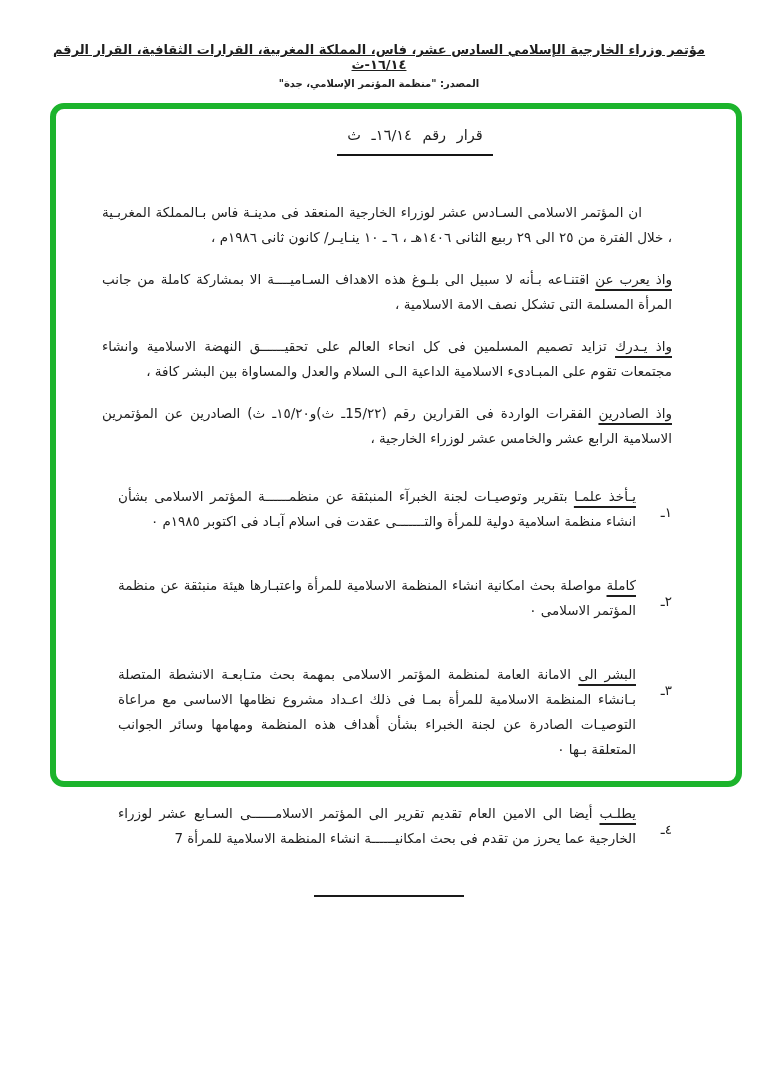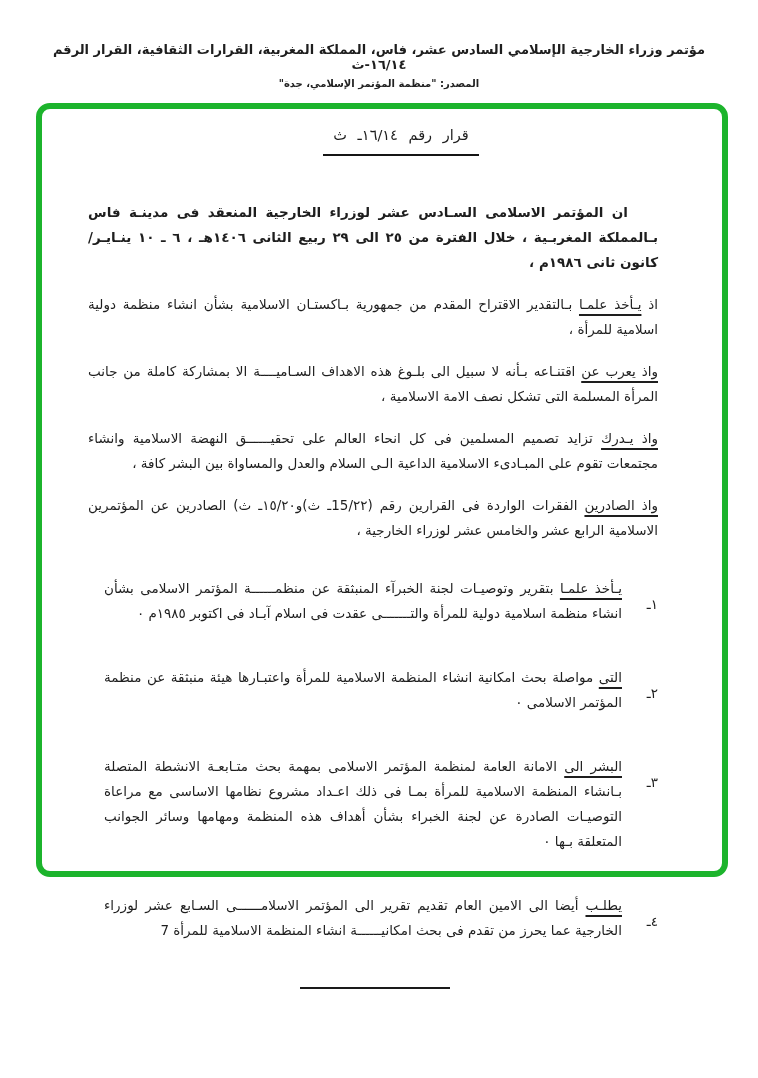--- a/index.html
+++ b/index.html
@@ -13,33 +13,34 @@
     overflow: hidden;
   }
   .hdr1 {
     margin-top: 42px;
     text-align: center;
     direction: rtl;
     font-weight: bold;
     font-size: 13px;
     letter-spacing: 0.1px;
     padding: 0 30px;
+    text-decoration: underline;
   }
   .hdr2 {
     margin-top: 6px;
     text-align: center;
     direction: rtl;
     font-weight: bold;
     font-size: 10px;
     color: #222;
   }
   .greenbox {
     position: absolute;
-    left: 36px; top: 103px;
-    width: 692px; height: 774px;
+    left: 50px; top: 103px;
+    width: 692px; height: 684px;
     border: 6px solid #1cb42c;
     border-radius: 14px;
     background: #fff;
   }
   .doc {
     direction: rtl;
     padding: 12px 64px 0 46px;
     font-size: 13.5px;
     line-height: 25px;
     text-align: justify;
@@ -52,21 +53,21 @@
   .titleblock .tline { margin: 0 0 3px; }
   .titleblock .tline span {
     display: inline-block;
     border-bottom: 2px solid #151515;
     padding: 0 10px 6px;
     font-size: 14.5px;
     word-spacing: 6px;
     white-space: nowrap;
   }
   .para { margin: 0 0 17px; }
-  .para.indent { text-indent: 30px; font-weight: bold; }
+  .para.indent { text-indent: 30px; }
   .u {
     text-decoration: underline;
     text-underline-offset: 5px;
     text-decoration-thickness: 1.5px;
   }
   .items { margin-top: 2px; }
   .item { display: flex; margin: 0 0 7px; }
   .item .num { flex: 0 0 20px; white-space: nowrap; margin-top: 32px; }
   .item .itext { flex: 1; margin: 16px; text-align: justify; }
   .endline {
@@ -86,38 +87,37 @@
   <div class="doc">
 
     <div class="titleblock">
       <div class="tline">
         <span>قرار رقم  ١٦/١٤ـ ث</span>
       </div>
     </div>
 
     <p class="para indent"><span></span><span class="u"></span><span>ان المؤتمر الاسلامى السـادس عشر لوزراء الخارجية المنعقد فى مدينـة فاس بـالمملكة المغربـية ، خلال الفترة من ٢٥ الى ٢٩ ربيع الثانى ١٤٠٦هـ ، ٦ ـ ١٠ ينـايـر/ كانون ثانى ١٩٨٦م ،</span></p>
 
-    <p class="para"><span>اذ </span><span class="u">يـأخذ علمـا</span><span> بـالتقدير الاقتراح المقدم من جمهورية بـاكستـان الاسلامية بشأن انشاء منظمة دولية اسلامية للمرأة ،</span></p>
 
     <p class="para"><span></span><span class="u">واذ يعرب عن</span><span> اقتنـاعه بـأنه لا سبيل الى بلـوغ هذه الاهداف السـاميــــة الا بمشاركة كاملة من جانب المرأة المسلمة التى تشكل نصف الامة الاسلامية ،</span></p>
 
     <p class="para"><span></span><span class="u">واذ يـدرك</span><span> تزايد تصميم المسلمين فى كل انحاء العالم على تحقيــــــق النهضة الاسلامية وانشاء مجتمعات تقوم على المبـادىء الاسلامية الداعية الـى السلام والعدل والمساواة بين البشر كافة ،</span></p>
 
     <p class="para"><span></span><span class="u">واذ الصادرين</span><span> الفقرات الواردة فى القرارين رقم (15/٢٢ـ ث)و١٥/٢٠ـ ث) الصادرين عن المؤتمرين الاسلامية الرابع عشر والخامس عشر لوزراء الخارجية ،</span></p>
 
     <div class="items">
 
       <div class="item">
         <span class="num">١ـ</span>
         <p class="itext"><span class="u">يـأخذ علمـا</span><span> بتقرير وتوصيـات لجنة الخبرآء المنبثقة عن منظمــــــة المؤتمر الاسلامى بشأن انشاء منظمة اسلامية دولية للمرأة والتـــــــى عقدت فى اسلام آبـاد فى اكتوبر ١٩٨٥م ٠</span></p>
       </div>
 
       <div class="item">
         <span class="num">٢ـ</span>
-        <p class="itext"><span class="u">التى</span><span> مواصلة بحث امكانية انشاء المنظمة الاسلامية للمرأة واعتبـارها هيئة منبثقة عن منظمة المؤتمر الاسلامى ٠</span></p>
+        <p class="itext"><span class="u">كاملة</span><span> مواصلة بحث امكانية انشاء المنظمة الاسلامية للمرأة واعتبـارها هيئة منبثقة عن منظمة المؤتمر الاسلامى ٠</span></p>
       </div>
 
       <div class="item">
         <span class="num">٣ـ</span>
         <p class="itext"><span class="u">البشر الى</span><span> الامانة العامة لمنظمة المؤتمر الاسلامى بمهمة بحث متـابعـة الانشطة المتصلة بـانشاء المنظمة الاسلامية للمرأة بمـا فى ذلك اعـداد مشروع نظامها الاساسى مع مراعاة التوصيـات الصادرة عن لجنة الخبراء بشأن أهداف هذه المنظمة ومهامها وسائر الجوانب المتعلقة بـها ٠</span></p>
       </div>
 
       <div class="item">
         <span class="num">٤ـ</span>
         <p class="itext"><span class="u">يطلـب</span><span> أيضا الى الامين العام تقديم تقرير الى المؤتمر الاسلامــــــى السـابع عشر لوزراء الخارجية عما يحرز من تقدم فى بحث امكانيــــــة انشاء المنظمة الاسلامية للمرأة 7</span></p>

